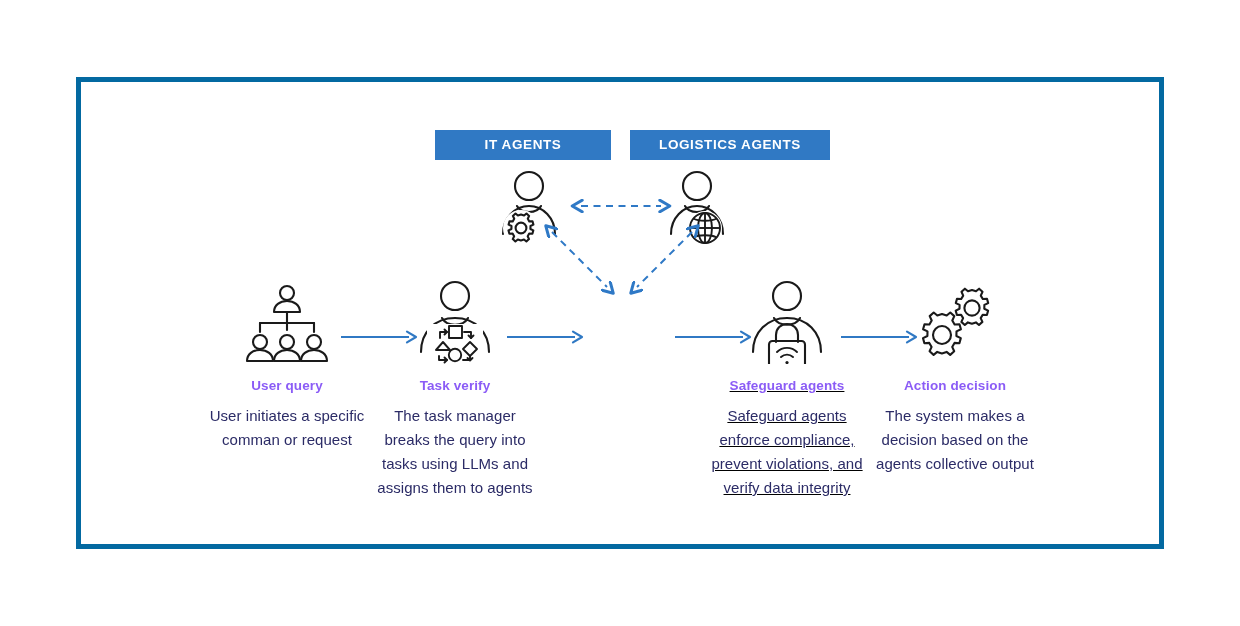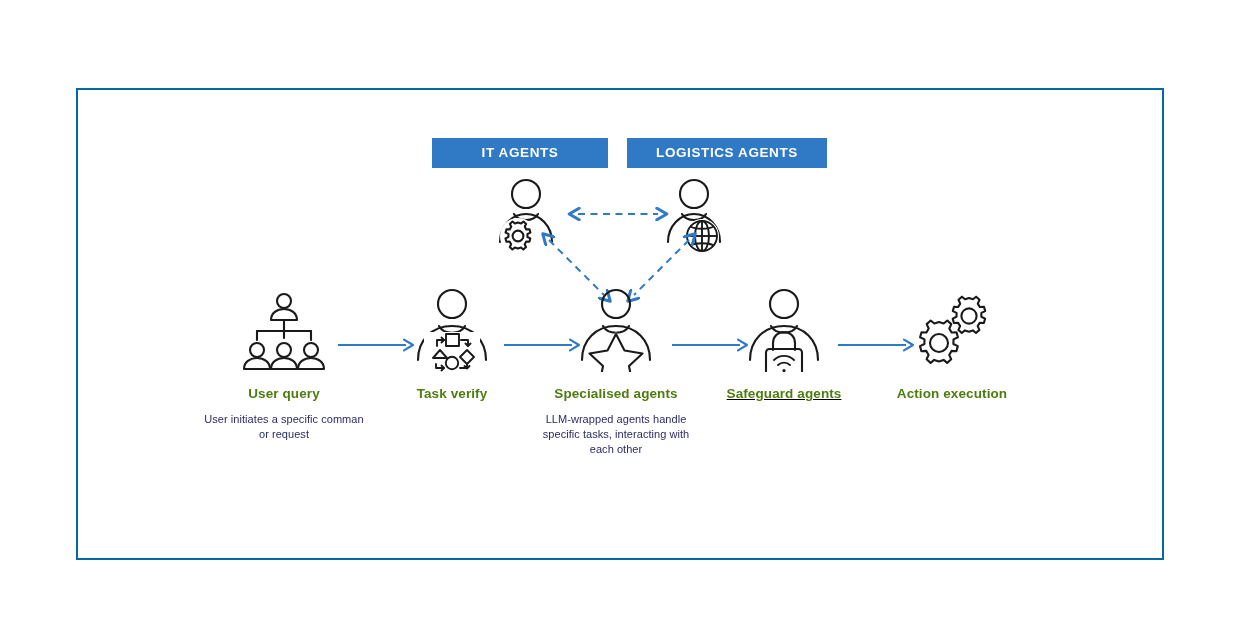--- a/index.html
+++ b/index.html
@@ -5,23 +5,23 @@
 <style>
   html,body{margin:0;padding:0;}
   body{
     width:1240px;height:626px;
     background:#ffffff;
     font-family:"Liberation Sans", sans-serif;
     overflow:hidden;
   }
   .canvas{
     position:absolute;
-    left:76px;top:88px;
+    left:76px;top:77px;
     width:1088px;height:472px;
-    border:2px solid #0369a1;
+    border:5px solid #0369a1;
     box-sizing:border-box;
     background:#ffffff;
   }
 
   
   .badge{
     position:absolute;
     background:#3079c4;
     color:#ffffff;
     font-size:13.5px;
@@ -53,27 +53,27 @@
   .col .iconbox{
     height:84px;
     display:flex;
     align-items:flex-end;
     justify-content:center;
   }
   .col .title{
     margin-top:14px;
     font-size:13.5px;
     font-weight:bold;
-    color:#4d7c0f;
+    color:#8b5cf6;
     letter-spacing:.1px;
   }
   .col .desc{
     margin-top:11px;
-    font-size:11px;
-    line-height:15px;
+    font-size:15px;
+    line-height:24px;
     color:#2b2b66;
     letter-spacing:.05px;
   }
   #col-0{ left:122px; }
   #col-1{ left:290px; }
   #col-2{ left:454px; }
   #col-3{ left:622px;text-decoration:underline; }
   #col-4{ left:790px; }
 
   
@@ -216,41 +216,23 @@
           <path d="M57 62 L64 69 L57 76 L50 69 Z"></path>
           <circle cx="42" cy="75" r="6.2"></circle>
           <path d="M26 76 L26 80 L34 80"></path>
           <path d="M31.5 77.5 L34 80 L31.5 82.5"></path>
           <path d="M50 80 L57 80 L57 76"></path>
           <path d="M54.5 78 L57 80.5 L59.5 78"></path>
         </g>
       </svg>
     </div>
     <div class="title">Task verify</div>
-  </div>
-
-  <div class="col" id="col-2">
-    <div class="iconbox">
-      <svg viewBox="0 0 84 84" width="84" height="84">
-        <g fill="none" stroke="#1a1a1a" stroke-width="2.1" stroke-linecap="round" stroke-linejoin="round">
-          <circle cx="42" cy="16" r="14"></circle>
-          <path d="M8 72 C8 52, 22 38, 42 38 C62 38, 76 52, 76 72"></path>
-          <path d="M29 38 C34 47, 50 47, 55 38"></path>
-        </g>
-        <g fill="#ffffff" stroke="none">
-          <path d="M42 44 L51 62 L71 65 L56 78 L60 98 L42 88 L24 98 L28 78 L13 65 L33 62 Z"></path>
-        </g>
-        <g fill="none" stroke="#1a1a1a" stroke-width="2.1" stroke-linejoin="round">
-          <path d="M42 46 L50.5 62.5 L68.5 65.5 L55 78 L58.5 96 L42 87 L25.5 96 L29 78 L15.5 65.5 L33.5 62.5 Z"></path>
-        </g>
-      </svg>
-    </div>
-    <div class="title">Specialised agents</div>
-    <div class="desc">LLM-wrapped agents handle specific tasks, interacting with each other</div>
-  </div>
+    <div class="desc">The task manager breaks the query into tasks using LLMs and assigns them to agents</div>
+  </div>
+
 
   <div class="col" id="col-3">
     <div class="iconbox">
       <svg viewBox="0 0 84 84" width="84" height="84">
         <g fill="none" stroke="#1a1a1a" stroke-width="2.1" stroke-linecap="round" stroke-linejoin="round">
           <circle cx="42" cy="16" r="14"></circle>
           <path d="M8 72 C8 52, 22 38, 42 38 C62 38, 76 52, 76 72"></path>
           <path d="M29 38 C34 47, 50 47, 55 38"></path>
         </g>
         <g fill="#ffffff" stroke="none">
@@ -261,31 +243,33 @@
           <rect x="24" y="61" width="36" height="30" rx="3.5"></rect>
         </g>
         <g fill="none" stroke="#1a1a1a" stroke-width="1.9" stroke-linecap="round">
           <path d="M32 72 C37.5 66.5, 46.5 66.5, 52 72"></path>
           <path d="M36 77 C39.5 73.8, 44.5 73.8, 48 77"></path>
           <circle cx="42" cy="82.5" r="1.6" fill="#1a1a1a" stroke="none"></circle>
         </g>
       </svg>
     </div>
     <div class="title">Safeguard agents</div>
+    <div class="desc">Safeguard agents enforce compliance, prevent violations, and verify data integrity</div>
   </div>
 
   <div class="col" id="col-4">
     <div class="iconbox">
       <svg viewBox="0 0 90 84" width="90" height="84">
         <g fill="none" stroke="#1a1a1a" stroke-width="2.1" stroke-linejoin="round">
 
           <path d="M62 10 l4.0 1.3 3.1 -2.6 3.4 3.1 -1.7 3.8 2.0 3.4 4.2 -0.3 1.2 4.4 -3.8 1.8 -0.1 3.9 3.8 1.8 -1.2 4.4 -4.2 -0.3 -2.0 3.4 1.7 3.8 -3.4 3.1 -3.1 -2.6 -4.0 1.3 -4.0 -1.3 -3.1 2.6 -3.4 -3.1 1.7 -3.8 -2.0 -3.4 -4.2 0.3 -1.2 -4.4 3.8 -1.8 0.1 -3.9 -3.8 -1.8 1.2 -4.4 4.2 0.3 2.0 -3.4 -1.7 -3.8 3.4 -3.1 3.1 2.6 z"></path>
           <circle cx="62" cy="28" r="7.6"></circle>
 
           <path d="M32 34 l4.7 1.5 3.6 -3.0 4.0 3.6 -2.0 4.4 2.3 4.0 4.9 -0.3 1.4 5.1 -4.4 2.1 -0.1 4.6 4.4 2.1 -1.4 5.1 -4.9 -0.3 -2.3 4.0 2.0 4.4 -4.0 3.6 -3.6 -3.0 -4.7 1.5 -4.7 -1.5 -3.6 3.0 -4.0 -3.6 2.0 -4.4 -2.3 -4.0 -4.9 0.3 -1.4 -5.1 4.4 -2.1 0.1 -4.6 -4.4 -2.1 1.4 -5.1 4.9 0.3 2.3 -4.0 -2.0 -4.4 4.0 -3.6 3.6 3.0 z"></path>
           <circle cx="32" cy="55" r="9"></circle>
         </g>
       </svg>
     </div>
-    <div class="title">Action execution</div>
+    <div class="title">Action decision</div>
+    <div class="desc">The system makes a decision based on the agents collective output</div>
   </div>
 
 </div>
 
 </body></html>

